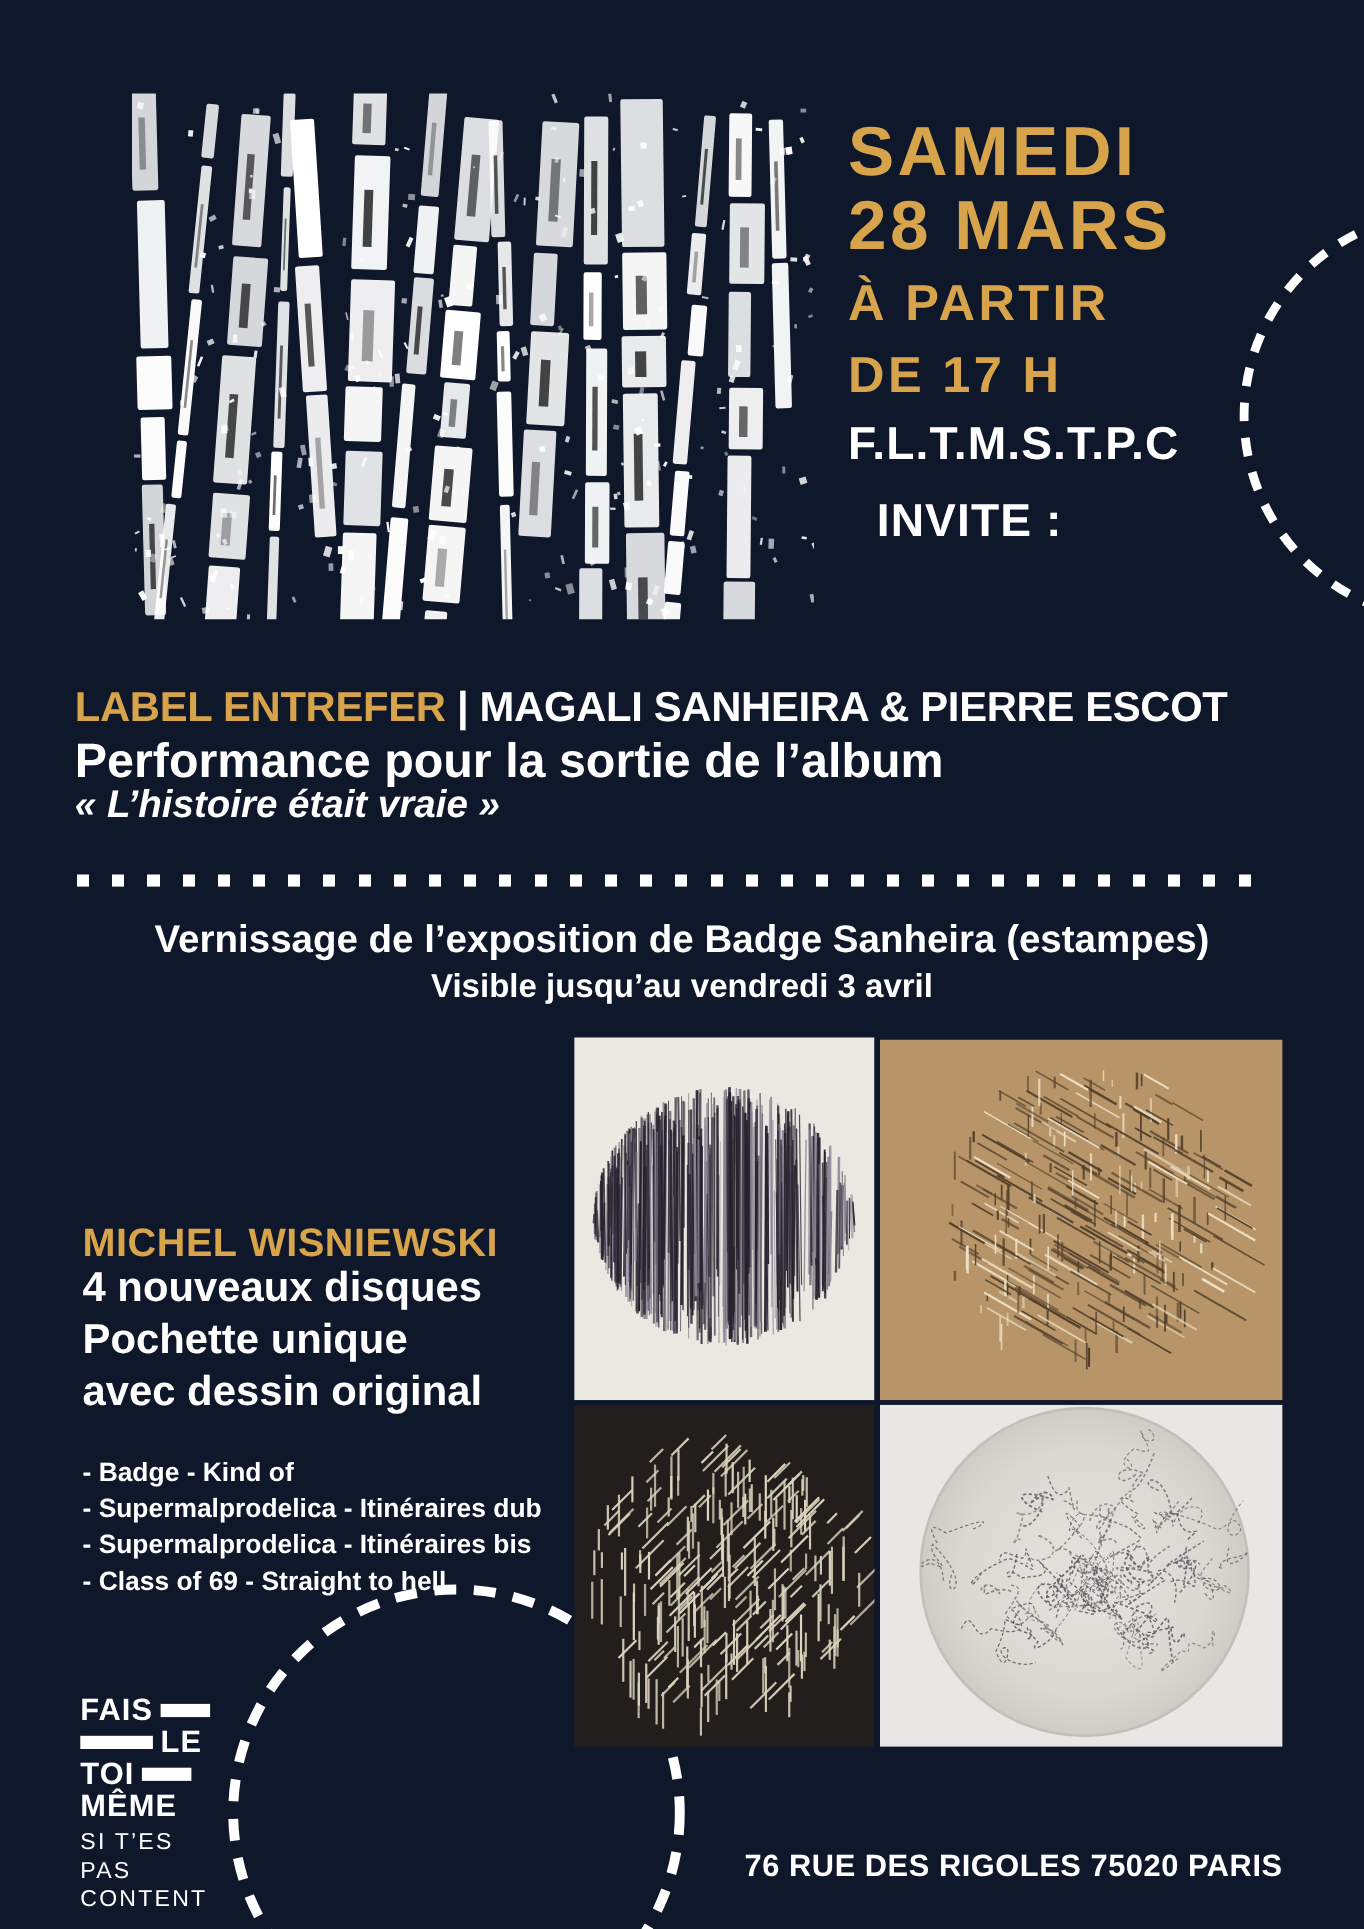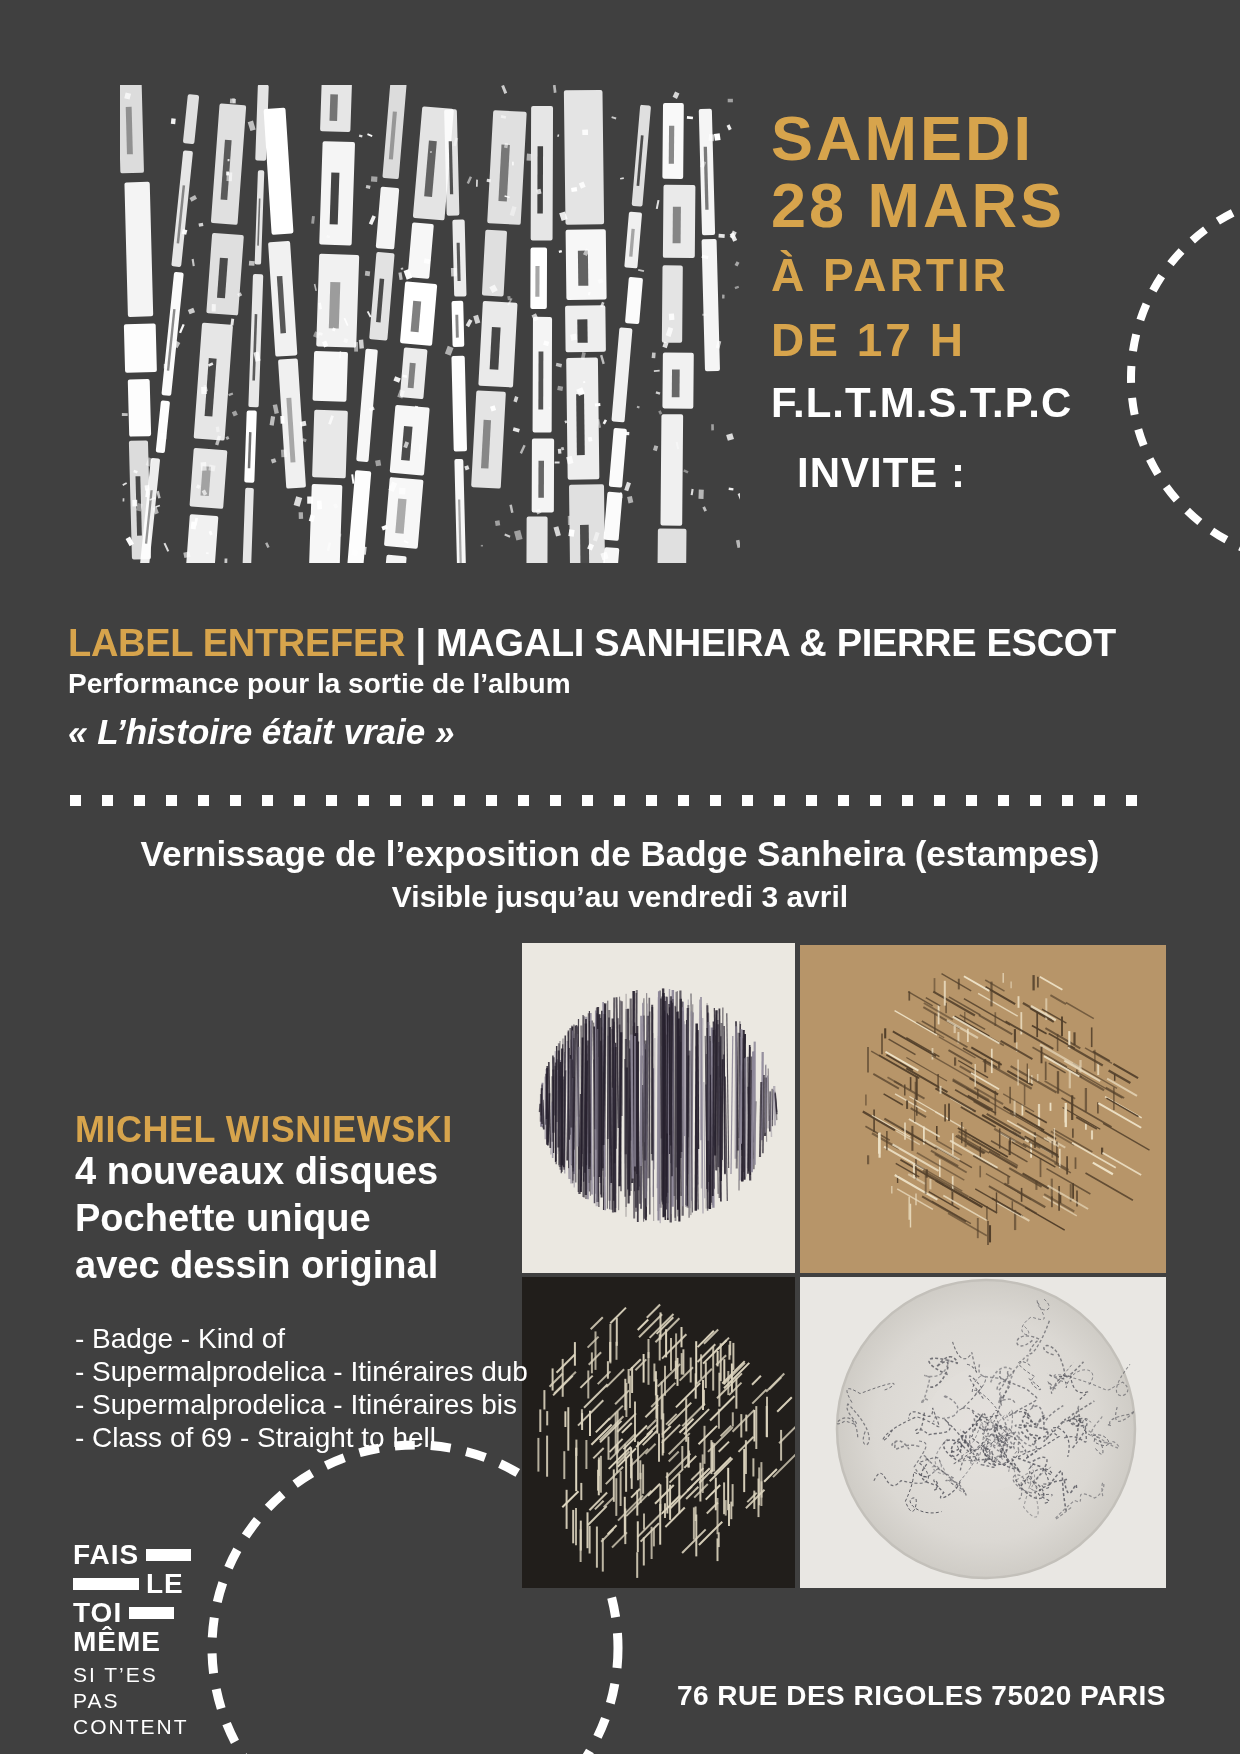--- a/index.html
+++ b/index.html
@@ -1,40 +1,40 @@
 <!DOCTYPE html>
 <html><head>
 <meta charset="utf-8">
 <style>
   html,body{margin:0;padding:0;background:#000;}
-  .poster{position:relative;width:1240px;height:1754px;background:#404040;overflow:hidden;
+  .poster{position:relative;width:1240px;height:1754px;background:#0f172a;overflow:hidden;
           font-family:"Liberation Sans",sans-serif;color:#fff;}
   .abs{position:absolute;line-height:1;}
   .gold{color:#d7a44c;}
   
   .ev-day   {top:107px;left:771px;font-size:63px;font-weight:800;letter-spacing:3px;}
   .ev-date  {top:174px;left:771px;font-size:63px;font-weight:800;letter-spacing:3px;}
   .ev-part  {top:252px;left:771px;font-size:46px;font-weight:800;letter-spacing:3px;}
   .ev-de17  {top:317px;left:771px;font-size:46px;font-weight:800;letter-spacing:3px;}
   .ev-host  {top:382px;left:771px;font-size:42px;font-weight:700;letter-spacing:1px;}
   .ev-invite{top:452px;left:771px;font-size:42px;font-weight:700;letter-spacing:1px;margin-left:26px;}
   
   .head-row {top:624px;left:68px;font-size:38px;font-weight:700;letter-spacing:-0.3px;white-space:nowrap;}
-  .perf-line{top:670px;left:68px;font-size:28px;font-weight:700;}
+  .perf-line{top:670px;left:68px;font-size:44px;font-weight:700;}
   .album-line{top:714px;left:68px;font-size:35px;font-weight:700;font-style:italic;}
   .dash-sep {top:795px;left:70px;width:1086px;height:11px;
              background:repeating-linear-gradient(90deg,#fff 0 11px,transparent 11px 32px);}
   .vern-1{top:836px;left:0;width:1240px;text-align:center;font-size:35px;font-weight:700;}
   .vern-2{top:882px;left:0;width:1240px;text-align:center;font-size:30px;font-weight:700;}
   
   .mw-name {top:1112px;left:75px;font-size:36px;font-weight:700;letter-spacing:0.5px;}
   .mw-l1{top:1152px;left:75px;font-size:38px;font-weight:800;}
   .mw-l2{top:1199px;left:75px;font-size:38px;font-weight:800;text-align:center;}
   .mw-l3{top:1246px;left:75px;font-size:38px;font-weight:800;}
-  .disc-list{top:1322px;left:75px;font-size:28px;font-weight:400;line-height:33px;}
+  .disc-list{top:1322px;left:75px;font-size:24px;font-weight:700;line-height:33px;}
   
   .art{position:absolute;display:block;}
   
   .logo{top:1540px;left:73px;width:130px;}
   .logo-row{display:flex;align-items:center;gap:7px;height:29px;}
   .logo-word{font-size:28px;font-weight:800;letter-spacing:1px;line-height:1;}
   .bar{height:12px;background:#fff;display:inline-block;}
   .bar-a{width:45px;} .bar-b{width:66px;} .bar-c{width:45px;}
   .tagline{font-size:21px;font-weight:400;letter-spacing:2px;line-height:26px;margin-top:6px;}
   .address{top:1682px;right:74px;font-size:28px;font-weight:800;letter-spacing:0.5px;margin-left:25px;}

